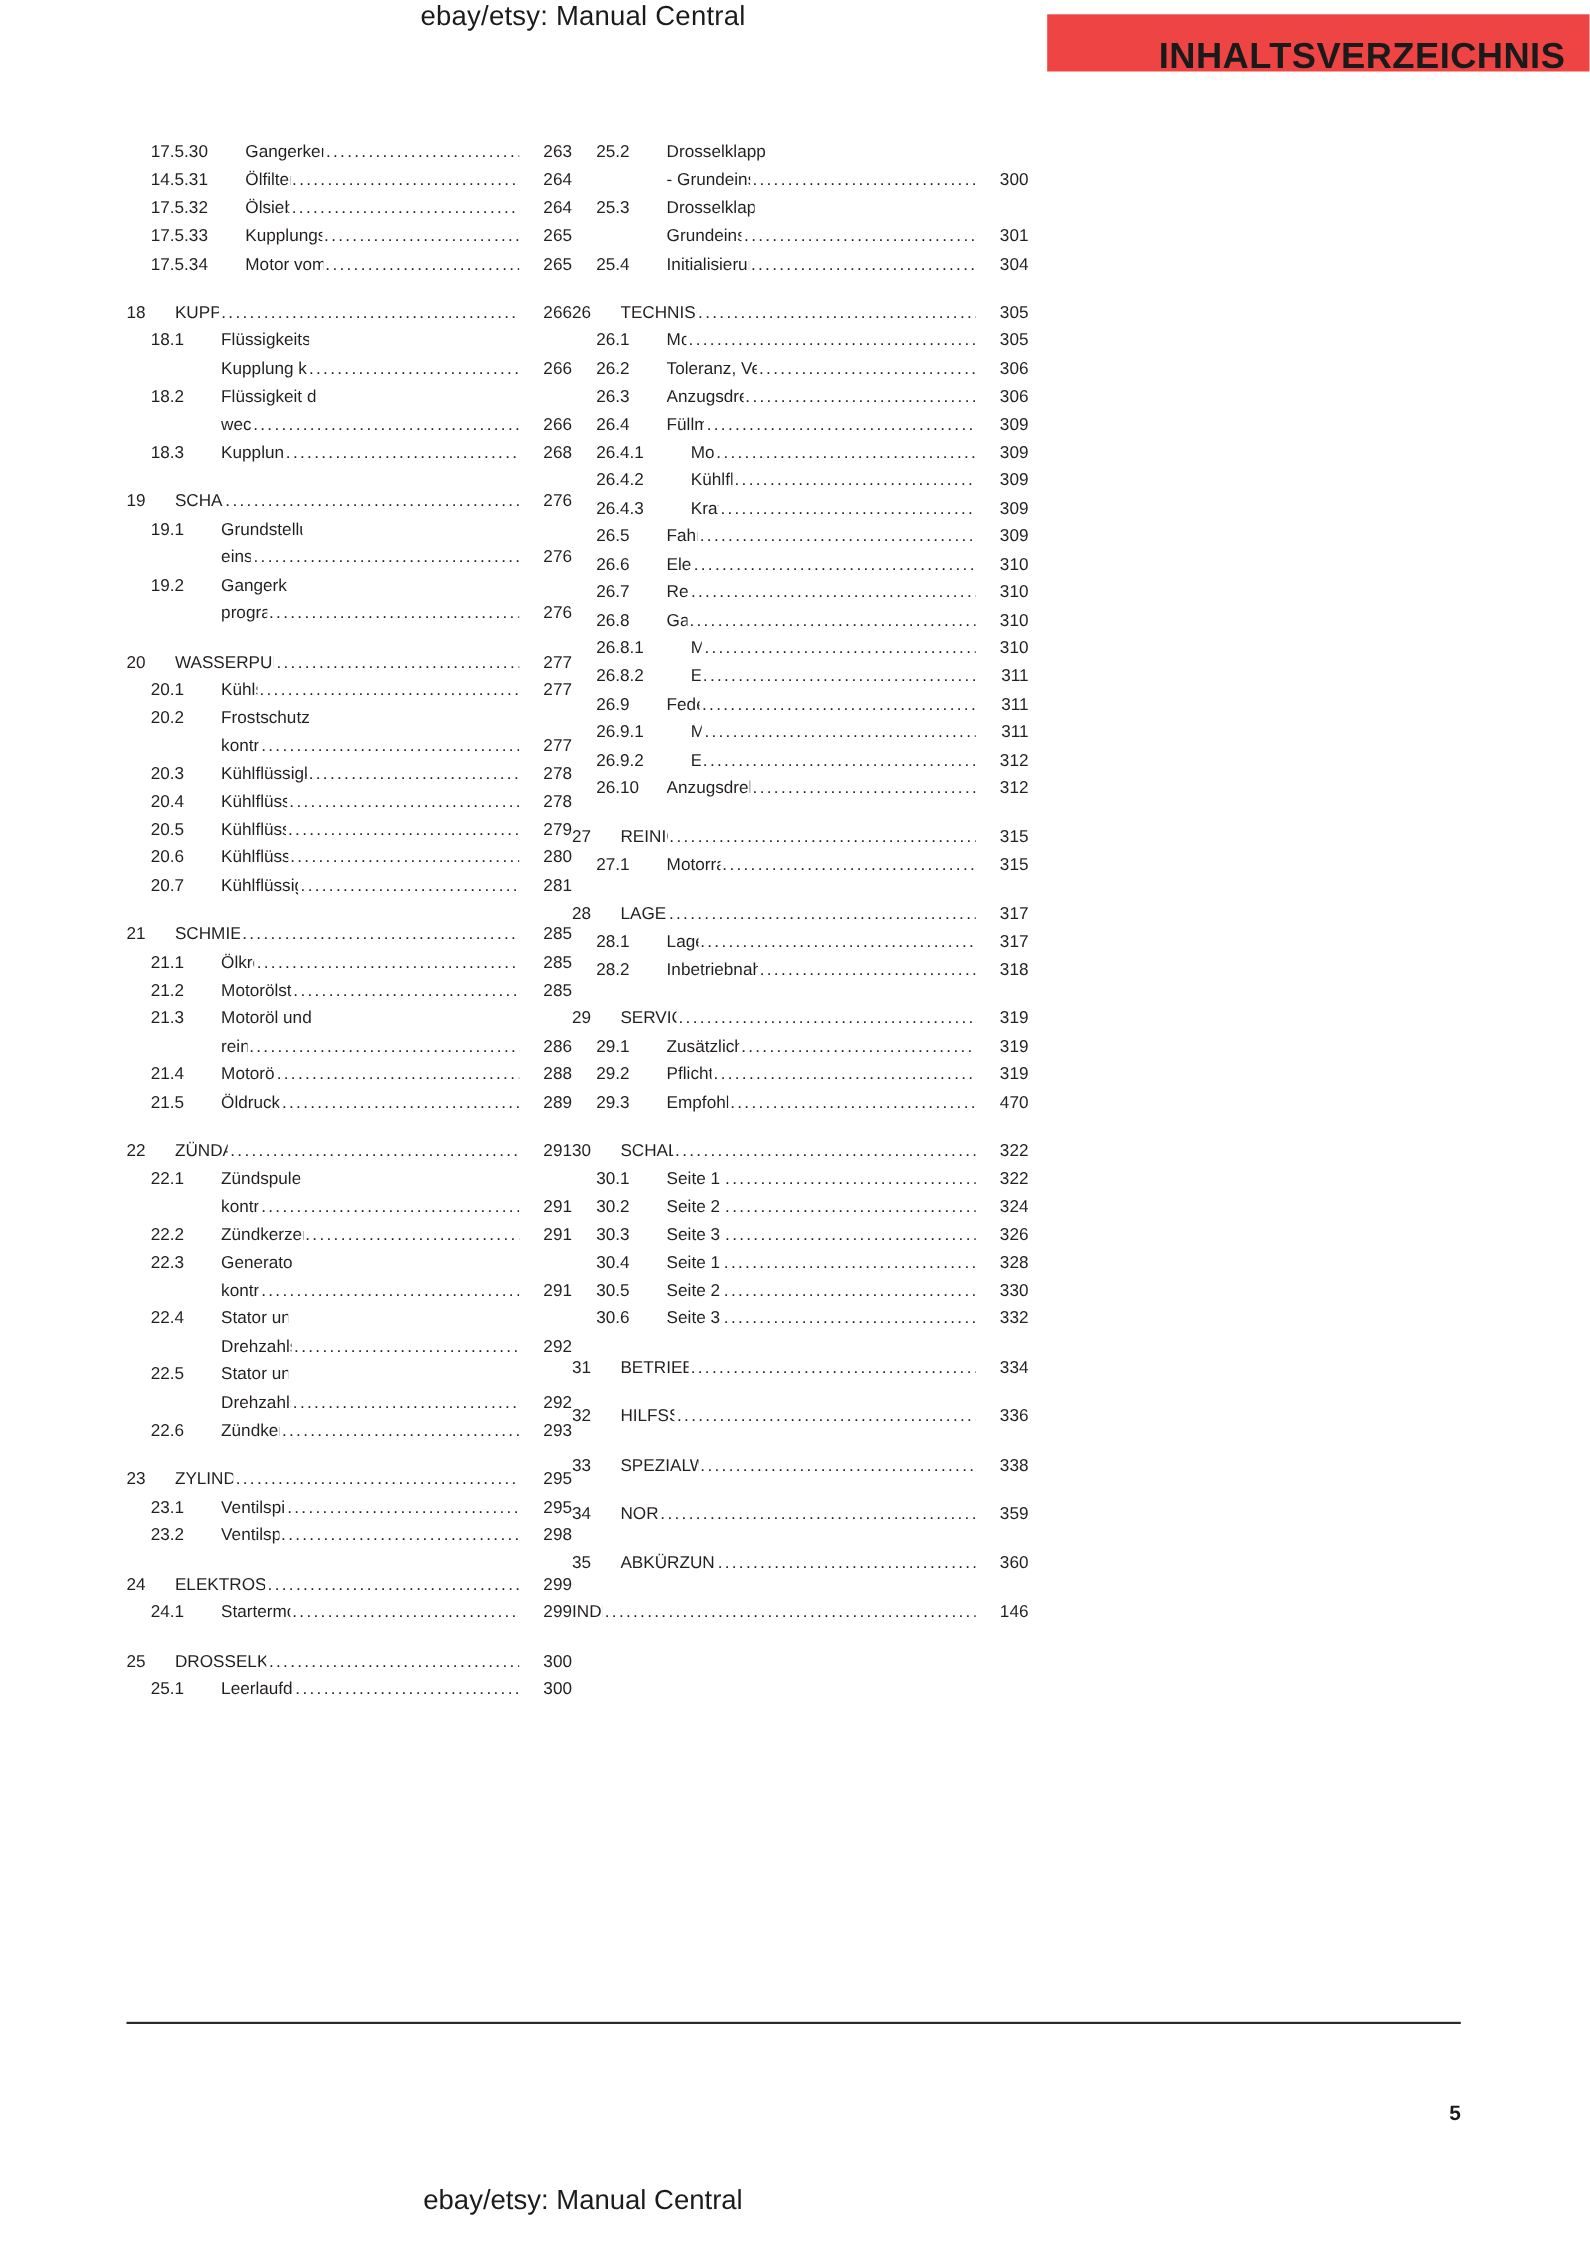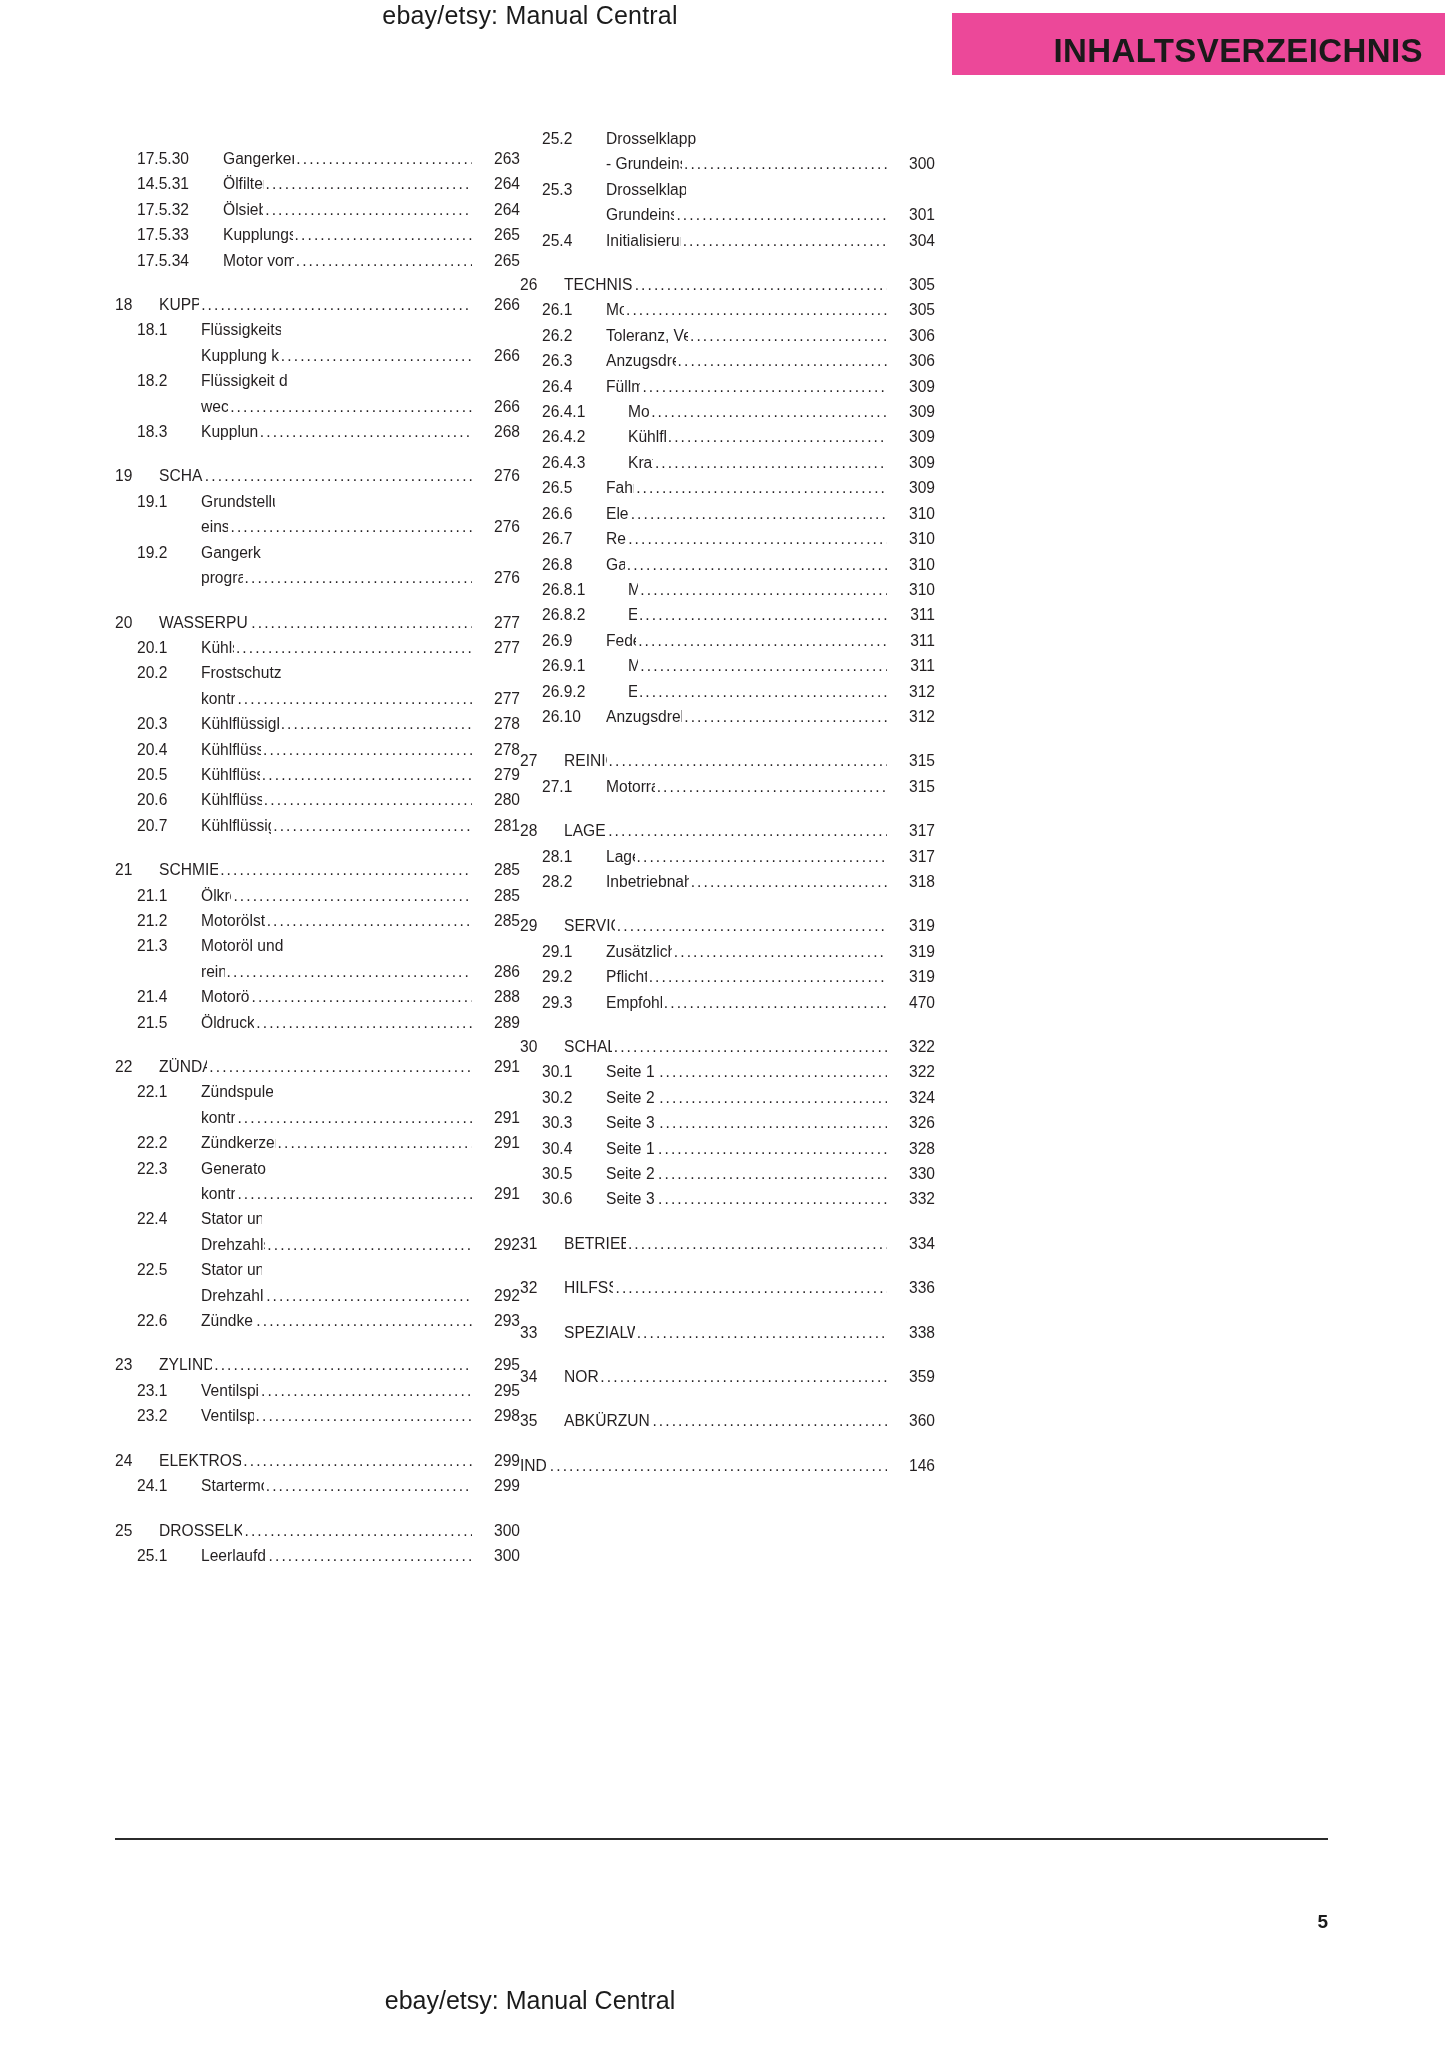--- a/index.html
+++ b/index.html
@@ -33,22 +33,22 @@
     font-size: 25px;
     color: #1b1b1b;
     letter-spacing: 0.2px;
     line-height: 30px;
   }
   .header-band {
     position: absolute;
     top: 13px;
     left: 952px;
     width: 493px;
-    height: 62px;
-    background: #ec4899;
+    height: 52px;
+    background: #ef4444;
   }
   .header-band-title {
     position: absolute;
     top: 19px;
     right: 22px;
     font-size: 33px;
     font-weight: bold;
     letter-spacing: 0.4px;
     color: #1a1a1a;
     white-space: nowrap;
@@ -58,21 +58,21 @@
   .toc-columns {
     position: absolute;
     top: 126px;
     left: 0;
     width: 1445px;
   }
   .toc-col {
     position: absolute;
     top: 0;
   }
-  .toc-col-left  { left: 115px;  width: 405px; margin-top: 20px; }
+  .toc-col-left  { left: 115px;  width: 405px; }
   .toc-col-right { left: 520px;  width: 415px; }
 
   
   .row {
     display: flex;
     align-items: baseline;
     font-size: 15.6px;
     line-height: 25.4px;
     white-space: nowrap;
   }

